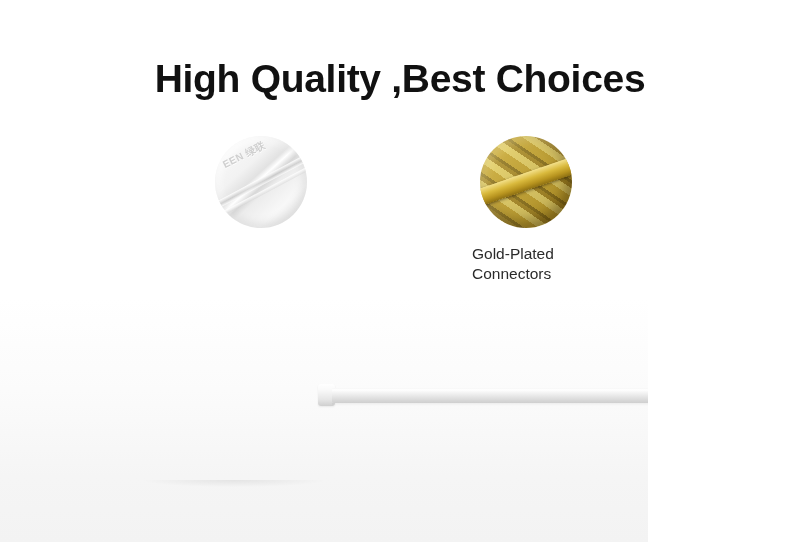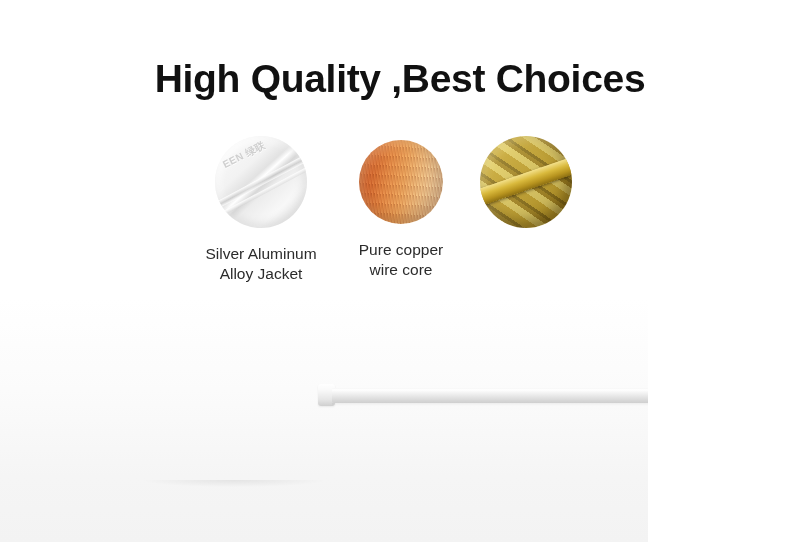--- a/index.html
+++ b/index.html
@@ -308,34 +308,29 @@
   <div class="headline">High Quality ,Best Choices</div>
 
   <div class="features">
 
     <div class="feature feature-1">
       <div class="circle circle-silver">
         <div class="mini-logo">EEN 绿联</div>
         <div class="chamfer"></div>
         <div class="chamfer2"></div>
       </div>
-      <div class="feature-label">Silver Aluminum
-Alloy Jacket</div>
     </div>
 
-    <div class="feature feature-2">
-      <div class="circle circle-copper"></div>
-      <div class="feature-label">Pure copper
-wire core</div>
-    </div>
 
     <div class="feature feature-3">
       <div class="circle circle-gold">
         <div class="bar"></div>
       </div>
+      <div class="feature-label">Gold-Plated
+Connectors</div>
     </div>
 
   </div>
 
   <div class="product">
     <div class="strain-relief"></div>
     <div class="cable"></div>
     <div class="cable-shadow"></div>
     <div class="adapter-shadow"></div>
   </div>

